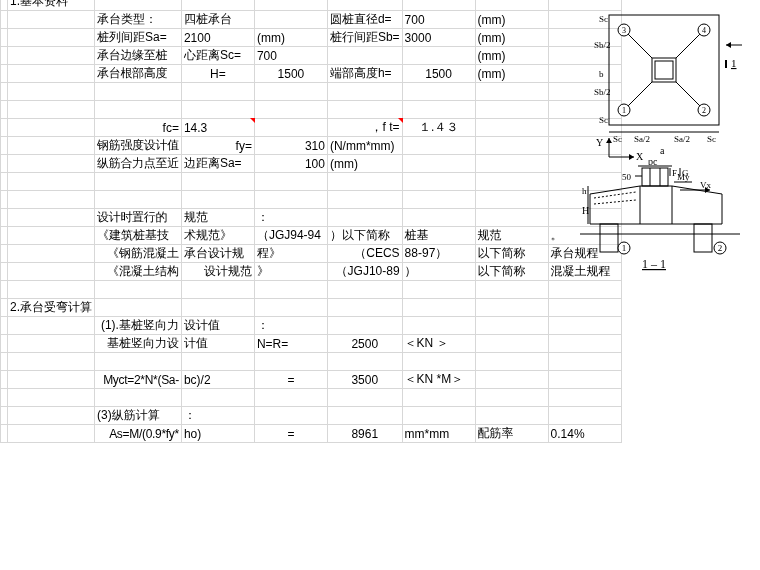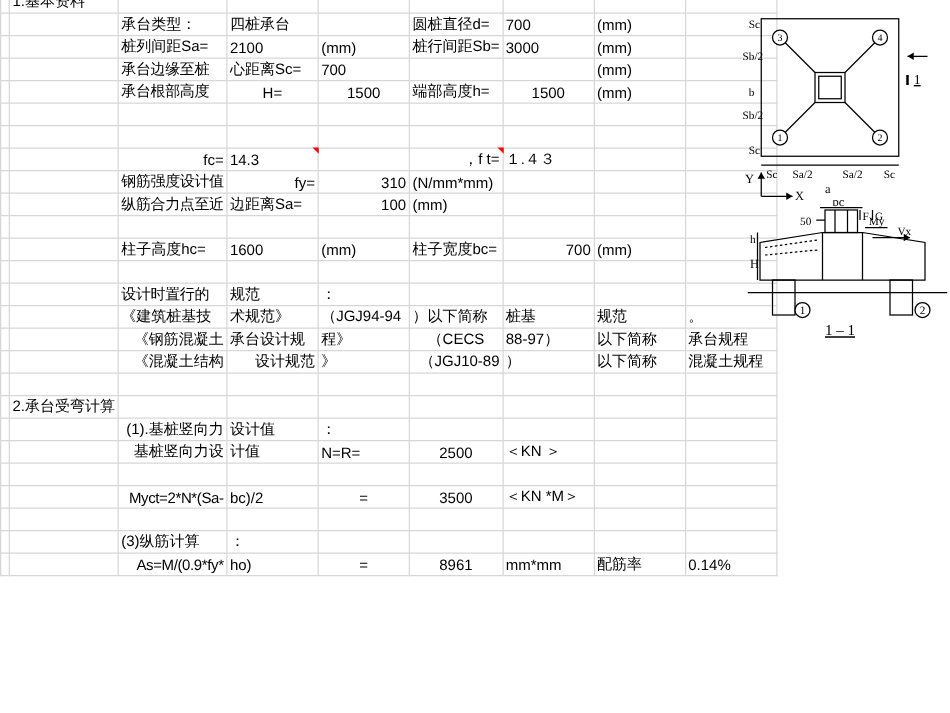--- a/index.html
+++ b/index.html
@@ -48,21 +48,21 @@
     border-style: solid;
     border-width: 0 5px 5px 0;
     border-color: transparent #f00 transparent transparent;
   }
   
   .diag {
     position: absolute;
     font-family: "Times New Roman", serif;
   }
   .diag1 { left: 594px; top: 10px; }
-  .diag2 { left: 598px; top: 160px; }
+  .diag2 { left: 580px; top: 160px; }
 </style>
 </head>
 <body>
 
 <div class="sheet">
 
 <table class="grid">
 
 <tbody>
         <tr>
@@ -149,21 +149,21 @@
         </tr>
 
 
 <tr>
           <td class="c0"></td>
           <td></td>
   <td style="text-align:right">fc=</td>
   <td class="mark">14.3</td>
   <td></td>
   <td class="mark" style="text-align:right">，f t=</td>
-  <td style="text-align:left">１.４３</td>
+  <td style="text-align:center">１.４３</td>
           <td></td>
           <td></td>
         </tr>
 
 <tr>
           <td class="c0"></td>
           <td></td>
   <td class="narrow">钢筋强度设计值</td>
   <td style="text-align:right">fy=</td>
   <td style="text-align:right">310</td>
@@ -189,31 +189,20 @@
           <td></td>
           <td></td>
           <td></td>
           <td></td>
           <td></td>
           <td></td>
           <td></td>
           <td></td>
         </tr>
 
-<tr>
-          <td class="c0"></td>
-          <td></td>
-  <td>柱子高度hc=</td>
-  <td>1600</td>
-  <td>(mm)</td>
-  <td>柱子宽度bc=</td>
-  <td style="text-align:right">700</td>
-  <td>(mm)</td>
-          <td></td>
-        </tr>
 <tr>
           <td class="c0"></td>
           <td></td>
           <td></td>
           <td></td>
           <td></td>
           <td></td>
           <td></td>
           <td></td>
           <td></td>
@@ -242,21 +231,21 @@
   <td>规范</td>
   <td>。</td>
         </tr>
 
 <tr>
           <td class="c0"></td>
           <td></td>
   <td style="text-align:right">《钢筋混凝土</td>
   <td>承台设计规</td>
   <td>程》</td>
-  <td style="text-align:center">（CECS</td>
+  <td style="text-align:right">（CECS</td>
   <td>88-97）</td>
   <td>以下简称</td>
   <td>承台规程</td>
         </tr>
 
 <tr>
           <td class="c0"></td>
           <td></td>
   <td style="text-align:right">《混凝土结构</td>
   <td style="text-align:right">设计规范</td>

